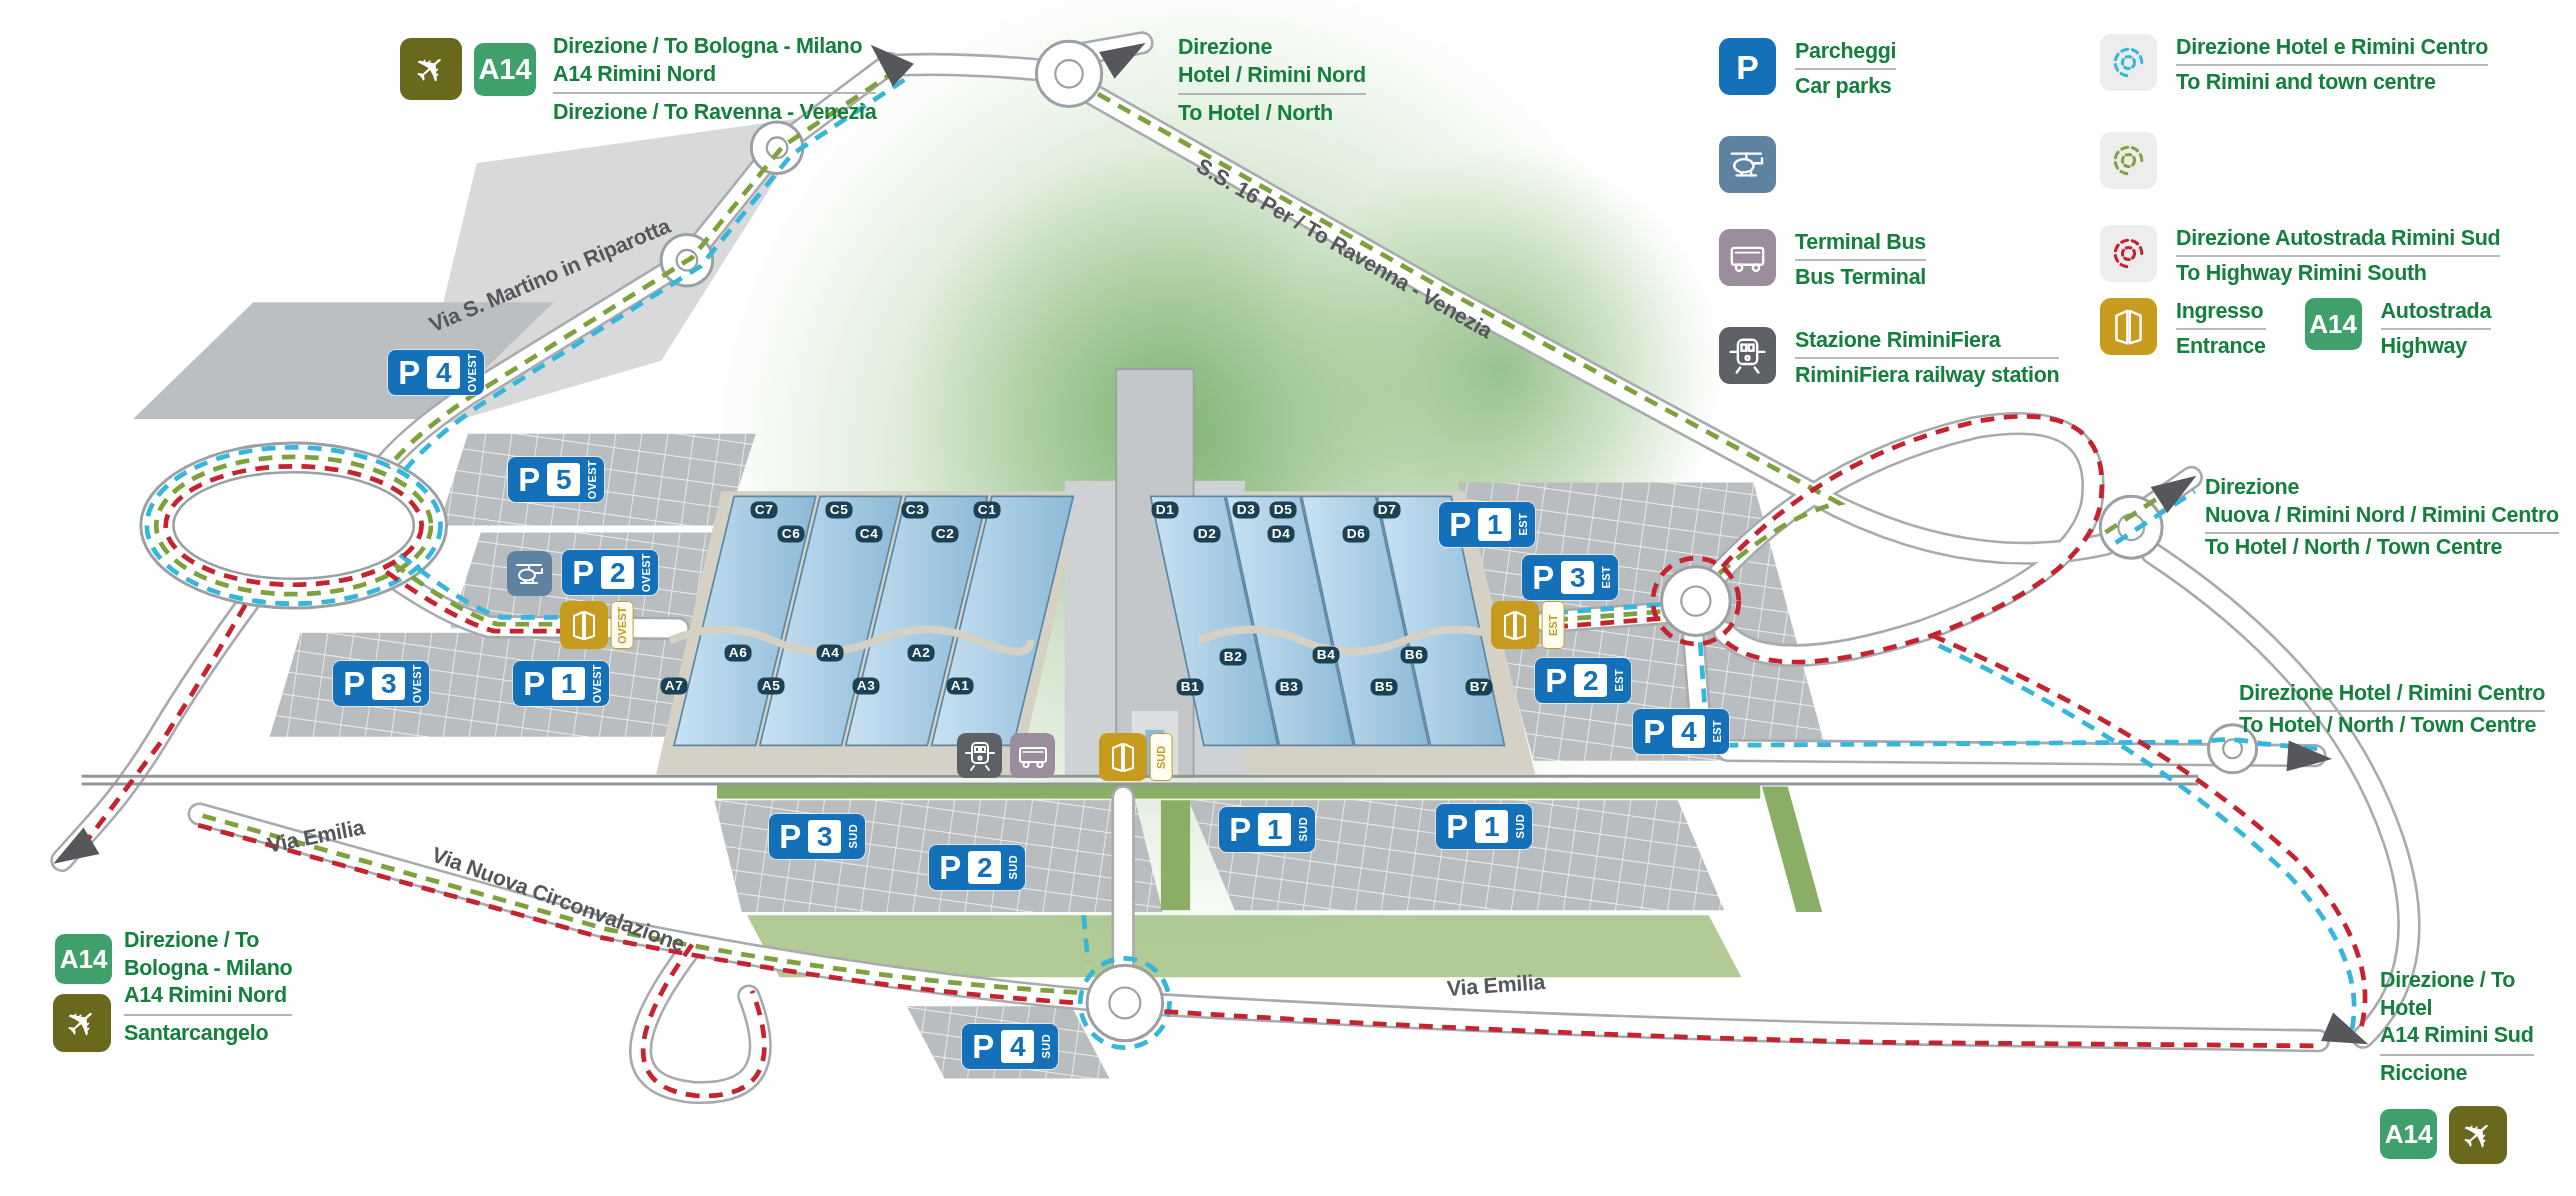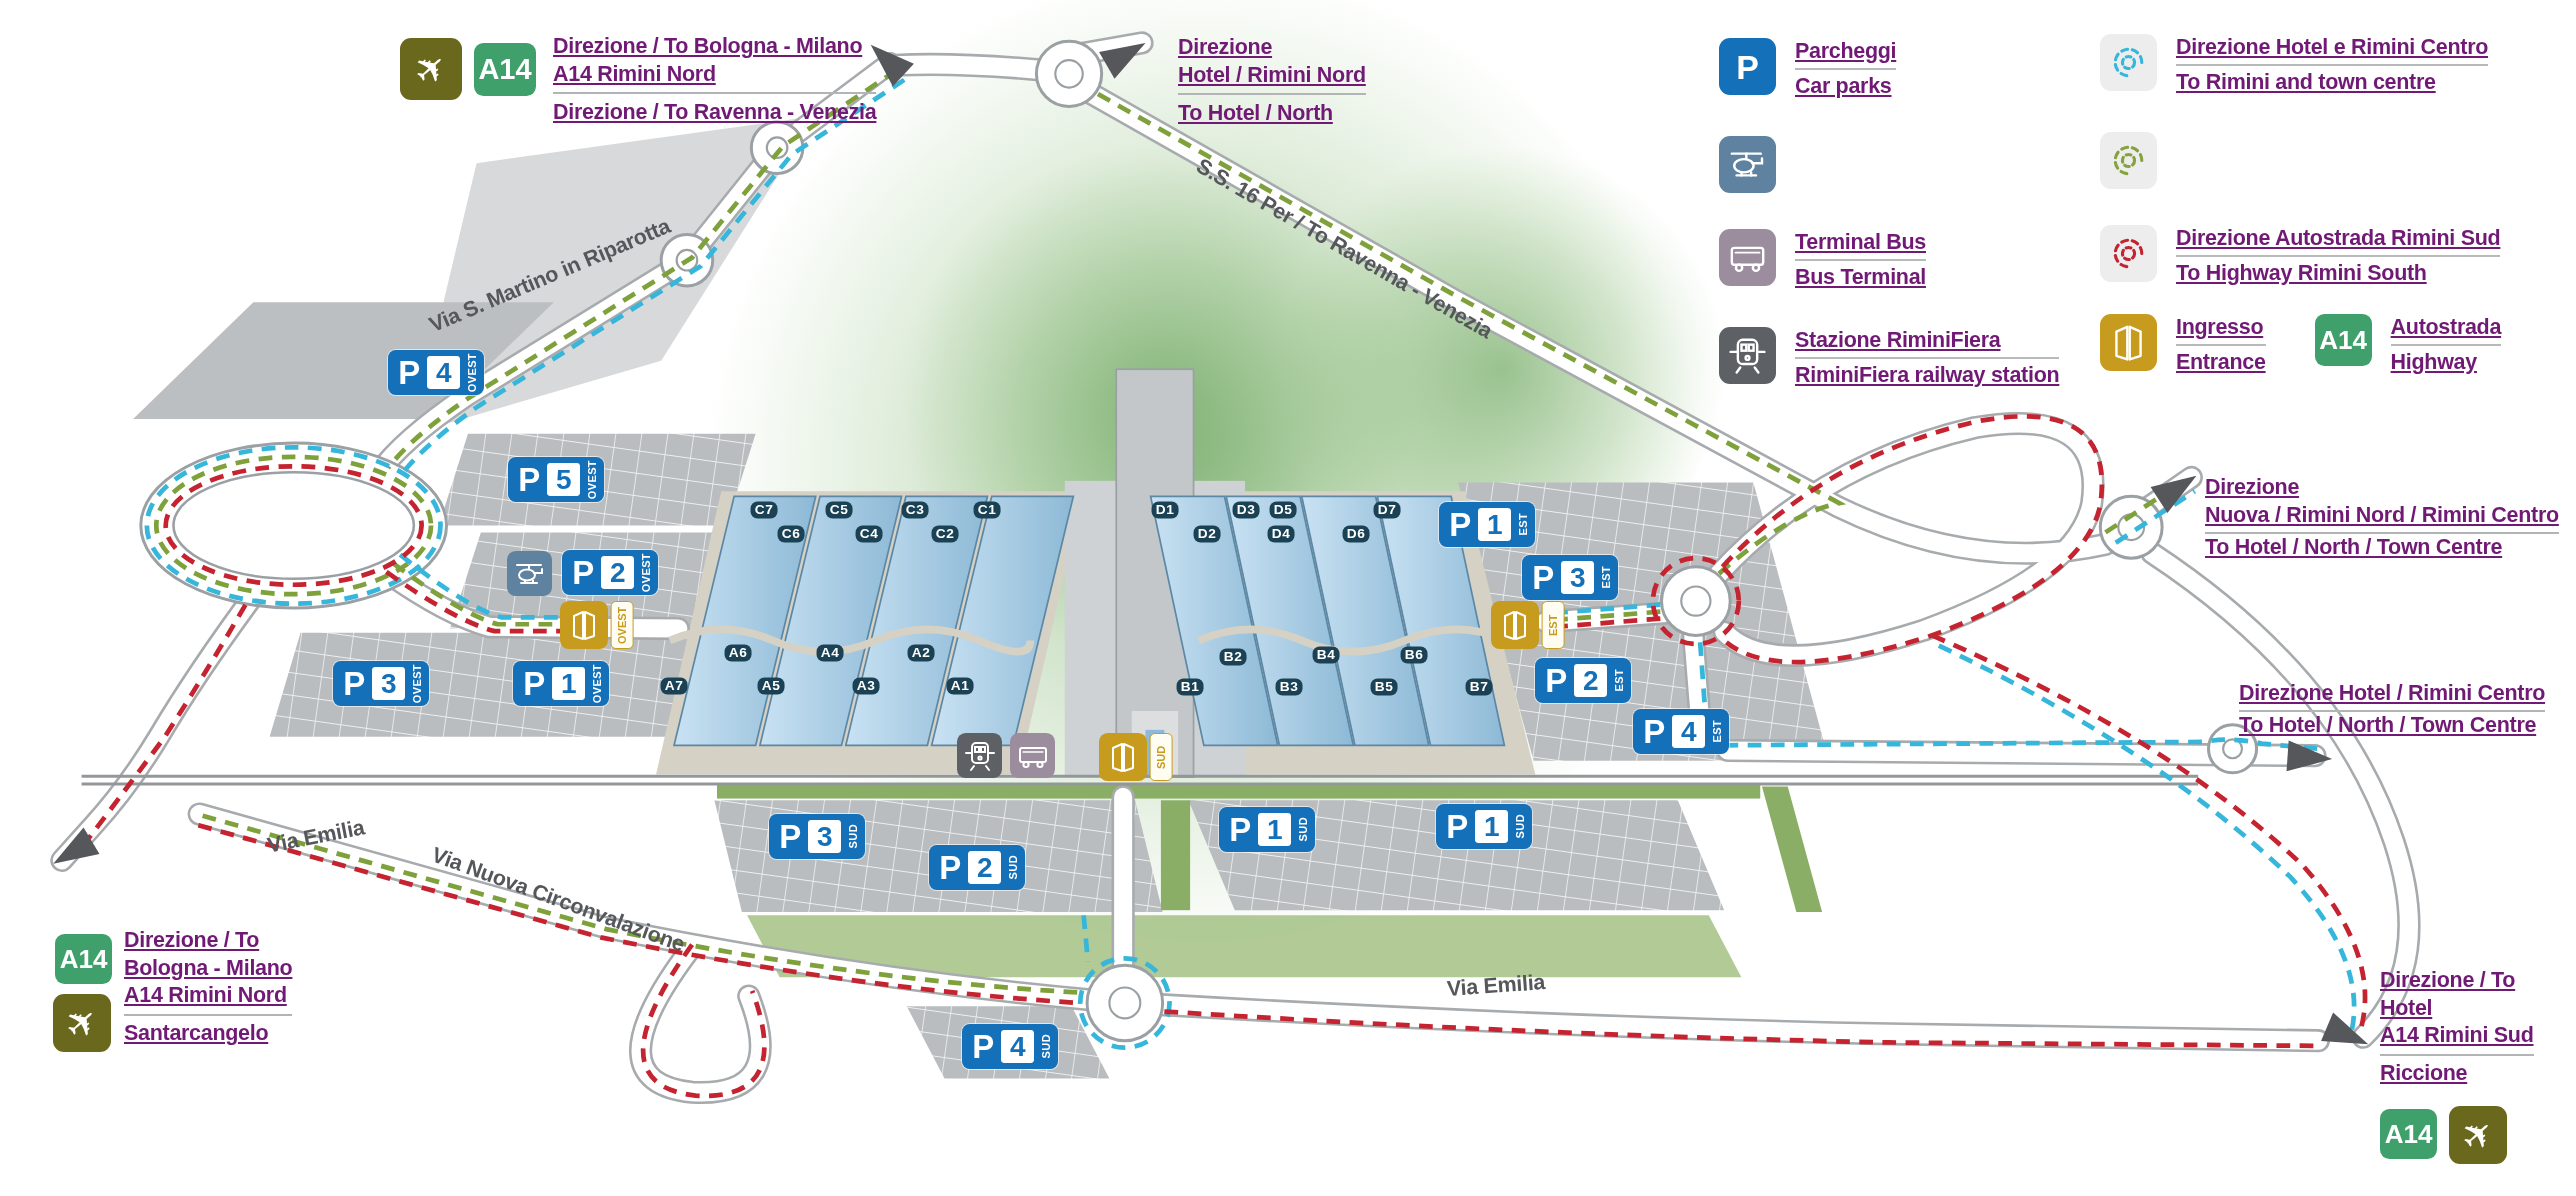--- a/index.html
+++ b/index.html
@@ -1,21 +1,21 @@
 <!DOCTYPE html>
 <html style="font-size:13.7px"><head>
 <meta charset="utf-8">
 <style>
   html,body{margin:0;padding:0;background:#fff;}
   #stage{position:relative;width:2576px;height:1197px;background:#fff;overflow:hidden;
          font-family:"Liberation Sans",sans-serif;}
   #map{position:absolute;left:0;top:0;z-index:1;}
   .ov{position:absolute;z-index:3;}
-  .sign-line{display:block;font:700 21.5px/27.5px "Liberation Sans",sans-serif;color:#701a75;
-             letter-spacing:-0.3px;white-space:nowrap;text-decoration:underline;}
+  .sign-line{display:block;font:700 21.5px/27.5px "Liberation Sans",sans-serif;color:#15803d;
+             letter-spacing:-0.3px;white-space:nowrap;}
   .rule{border-top:2.6px solid #b2b4b6;margin:4.3px 0;}
   
   .tile{display:flex;align-items:center;justify-content:center;border-radius:11px;color:#fff;
         font:700 34px/1 "Liberation Sans",sans-serif;flex:none;}
   .tile .gl{width:72%;height:72%;}
   .a14{background:#3fa06c;color:#fff;border-radius:9.4px;display:flex;align-items:center;
        justify-content:center;font:700 26px/1 "Liberation Sans",sans-serif;flex:none;}
   .plane{background:#6a681d;border-radius:11px;display:flex;align-items:center;justify-content:center;flex:none;}
   .plane span{color:#fff;font:38px/1 "DejaVu Sans",sans-serif;transform:rotate(-42deg);display:block;}
   
@@ -403,21 +403,21 @@
             <use href="#g-spiral"></use>
           </svg>
       </div>
       <div class="lgtext">
         <span class="sign-line lgtitle">Direzione Autostrada Rimini Sud</span>
         <span class="sign-line">To Highway Rimini South</span>
       </div>
     </div>
     </div>
 
-  <div class="ov" style="left:2100px;top:314px;display:flex;gap:49px">
+  <div class="ov" style="left:2100px;top:298px;display:flex;gap:39px">
     <div class="lgrow">
       <div class="tile" style="background:#c79b1e;width:57px;height:57px">
         <svg class="gl" viewBox="0 0 34 34">
             <use href="#g-door"></use>
           </svg>
       </div>
       <div class="lgtext">
         <span class="sign-line lgtitle">Ingresso</span>
         <span class="sign-line">Entrance</span>
       </div>

